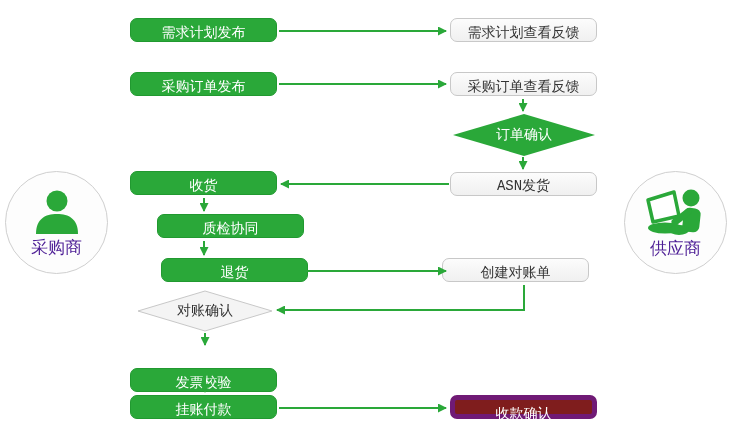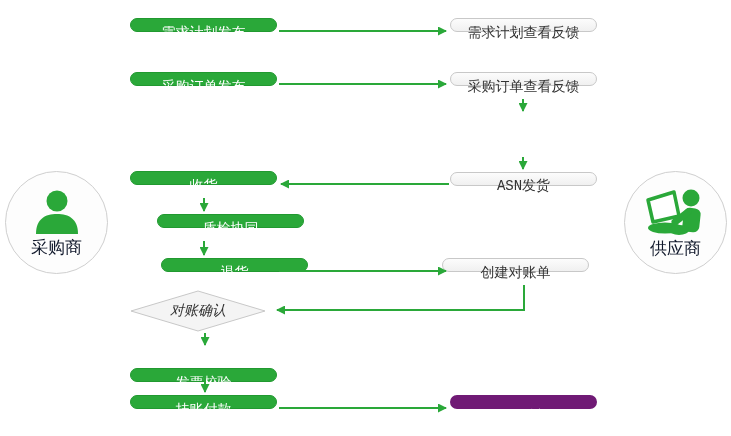--- a/index.html
+++ b/index.html
@@ -1,50 +1,50 @@
 <!DOCTYPE html>
 <html><head>
 <meta charset="utf-8">
 <style>
   html,body{margin:0;padding:0;background:#fff;}
   .canvas{
     position:relative;width:731px;height:436px;background:#fff;overflow:hidden;
     font-family:"DejaVu Sans","Liberation Sans",sans-serif;
   }
   .node{
-    position:absolute;width:147px;height:14px;line-height:26px;
+    position:absolute;width:147px;height:24px;line-height:26px;
     text-align:center;font-size:14px;border-radius:7px;box-sizing:border-box;
     white-space:nowrap;
   }
   .node.green{
     background:#2aa839;border:1px solid #219930;color:#ffffff;
   }
   .node.white{
     background:linear-gradient(180deg,#fcfcfc,#f0f0f0);
     border:1px solid #c8c8c8;color:#333333;
   }
   .node.red{
-    background:#ec4899;border:7px solid #701a75;color:#ffffff;
+    background:#7f1d1d;border:5px solid #701a75;color:#ffffff;
   }
   .diamond-wrap{position:absolute;}
   .diamond-wrap svg{position:absolute;left:0;top:0;width:100%;height:100%;}
   .diamond-label{
     position:absolute;left:0;top:0;width:100%;height:100%;
     display:flex;align-items:center;justify-content:center;
     font-size:14px;white-space:nowrap;
   }
   .diamond-label.light{color:#ffffff;}
   .diamond-label.dark{color:#333333;}
   .actor{
     position:absolute;width:103px;height:103px;border-radius:50%;
     background:#fdfdfd;border:1px solid #cfcfcf;box-sizing:border-box;
     display:flex;flex-direction:column;align-items:center;justify-content:center;
   }
   .actor-icon{display:block;margin-top:4px;}
-  .actor-label{font-size:17px;color:#0f172a;margin-top:2px;white-space:nowrap;}
+  .actor-label{font-size:17px;color:#4c1d95;margin-top:2px;white-space:nowrap;}
   .arrows{position:absolute;left:0;top:0;pointer-events:none;}
 </style>
 </head>
 <body>
 
 <div class="canvas">
 
   <div class="actor" style="left:5px;top:171px;">
     <svg class="actor-icon" width="50" height="44" viewBox="0 0 50 44">
       <circle cx="25" cy="11" r="10.5" fill="#2aa839"></circle>
@@ -64,33 +64,39 @@
     </svg>
     <div class="actor-label">供应商</div>
   </div>
 
   <div class="node green" style="left:130px;top:18px;">需求计划发布</div>
   <div class="node green" style="left:130px;top:72px;">采购订单发布</div>
   <div class="node green" style="left:130px;top:171px;">收货</div>
   <div class="node green" style="left:137px;top:214px;margin-left:20px;">质检协同</div>
   <div class="node green" style="left:130px;top:258px;margin-left:31px;">退货</div>
 
-  <div class="diamond-wrap" style="left:130px;top:290px;width:136px;height:42px;font-style:italic;">
+  <div class="diamond-wrap" style="left:137px;top:290px;width:136px;height:42px;">
     <svg viewBox="0 0 136 42" preserveAspectRatio="none">
       <polygon points="68,1 135,21 68,41 1,21" fill="#f4f4f4" stroke="#c8c8c8" stroke-width="1"></polygon>
     </svg>
     <span class="diamond-label dark">对账确认</span>
   </div>
 
   <div class="node green" style="left:130px;top:348px;margin-top:20px;">发票校验</div>
   <div class="node green" style="left:130px;top:395px;">挂账付款</div>
 
   <div class="node white" style="left:450px;top:18px;">需求计划查看反馈</div>
   <div class="node white" style="left:450px;top:72px;">采购订单查看反馈</div>
 
+  <div class="diamond-wrap" style="left:453px;top:114px;width:142px;height:42px;">
+    <svg viewBox="0 0 142 42" preserveAspectRatio="none">
+      <polygon points="71,0 142,21 71,42 0,21" fill="#2aa839"></polygon>
+    </svg>
+    <span class="diamond-label light">订单确认</span>
+  </div>
 
   <div class="node white" style="left:450px;top:172px;font-family:Liberation Mono, monospace;">ASN发货</div>
   <div class="node white" style="left:442px;top:258px;">创建对账单</div>
   <div class="node red" style="left:450px;top:395px;">收款确认</div>
 
   <svg class="arrows" width="731" height="436" viewBox="0 0 731 436">
     <defs>
       <marker id="ah" markerUnits="userSpaceOnUse" markerWidth="9" markerHeight="9" refX="8" refY="4.5" orient="auto">
         <path d="M0,0 L9,4.5 L0,9 Z" fill="#2aa839"></path>
       </marker>

